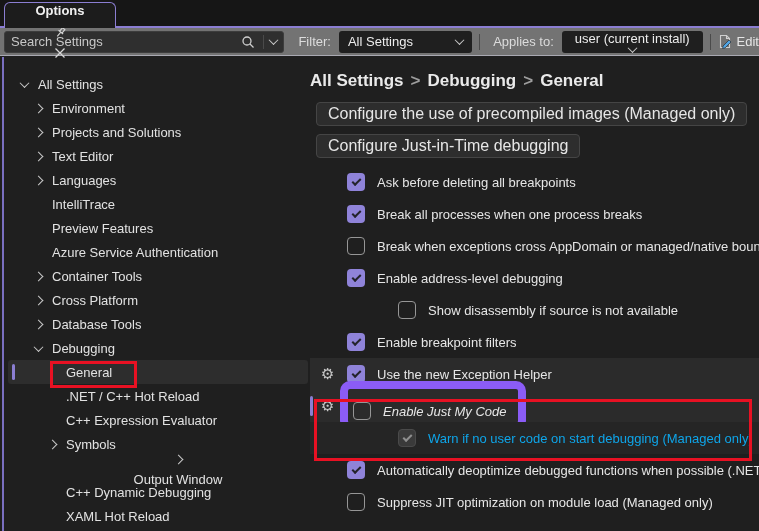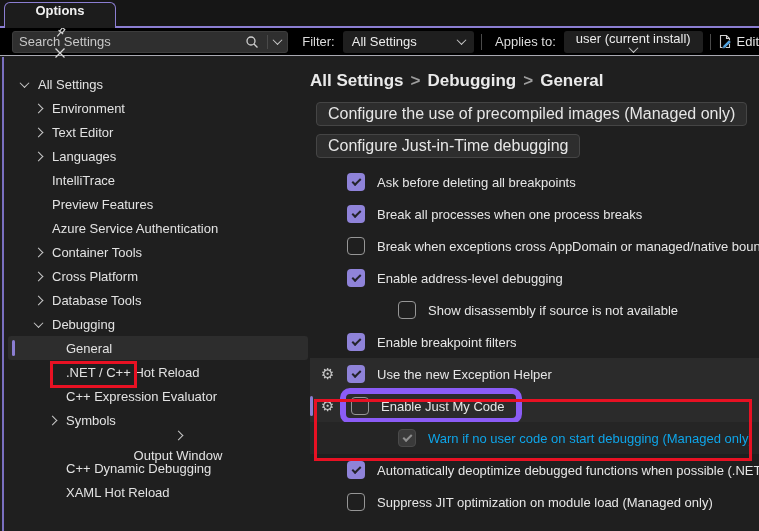--- a/index.html
+++ b/index.html
@@ -19,24 +19,24 @@
     border-radius:6px 6px 0 0;
     display:flex; align-items:center; padding:0 8px; gap:8px;flex-direction:column;
   }
   .tab-title { font-weight:bold; color:#f0f0f0; }
   .tab svg { display:block; }
   .tabstrip-line { position:absolute; left:0; right:0; bottom:0; height:2px; background:#8b7ed2; }
   .tab-bottom-mask { position:absolute; left:5px; top:26px; width:110px; height:2px; background:#1c1c1c; z-index:2; }
 
   
   .toolbar {
-    height:28px; background:#000000;
+    height:28px; background:#737373;
     display:flex; align-items:center;
     border-bottom:1px solid #a9a9b2;
-    padding-left:12px; white-space:nowrap;
+    padding-left:4px; white-space:nowrap;
   }
   .searchbox {
     width:296px; height:22px; background:#2f2f2f; border:1px solid #3d3d3d;
     border-radius:3px; display:flex; align-items:center; padding:0 6px;
   }
   .searchbox .ph { color:#c8c8c8; flex:1; }
   .searchbox svg { display:block; }
   .sb-sep { width:1px; height:14px; background:#4a4a4a; margin:0 6px 0 8px; }
   .tb-label { margin:0 8px 0 14px; color:#dcdcdc; }
   .dropdown {
@@ -110,22 +110,22 @@
   }
   .cb.checked { background:#8f83d9; }
   .cb.unchecked { background:transparent; border:1px solid #969696; }
   .cb.discheck { background:#3a3a3a; border:1px solid #4a4a4a; }
   .cb .mark { width:9px; height:5px; border-left:2px solid #23232b; border-bottom:2px solid #23232b; transform:rotate(-45deg) translate(1px,-1px); }
   .cb.discheck .mark { border-color:#8f8f8f; }
   .set-label { color:#e6e6e6; }
   .set-row.dim .set-label { color:#0ea5e9; }
   .focus-ring {
     display:inline-flex; align-items:center; gap:12px;
-    border:6px solid #8b5cf6; border-radius:10px;
-    padding:3px 11px 3px 5px; margin-left:-7px;
+    border:8px solid #8b5cf6; border-radius:10px;
+    padding:13px 11px 3px 5px; margin-left:-7px;font-style:italic;
   }
 
   
   .red-box { position:absolute; border:3px solid #e81123; z-index:9; pointer-events:none; }
   .red-box.sidebar-box { left:50px; top:361px; width:87px; height:27px; }
   .red-box.main-box { left:314px; top:399px; width:438px; height:62px; }
 </style>
 </head>
 <body>
 
@@ -201,20 +201,26 @@
         <div class="tree-row" style="padding-left: 26px;">
           <span class="chev-slot">
             <span class="chev right"></span>
           </span>
           <span>Environment</span>
         </div>
         <div class="tree-row" style="padding-left: 26px;">
           <span class="chev-slot">
             <span class="chev right"></span>
           </span>
+          <span>Projects and Solutions</span>
+        </div>
+        <div class="tree-row" style="padding-left: 26px;">
+          <span class="chev-slot">
+            <span class="chev right"></span>
+          </span>
           <span>Text Editor</span>
         </div>
         <div class="tree-row" style="padding-left: 26px;">
           <span class="chev-slot">
             <span class="chev right"></span>
           </span>
           <span>Languages</span>
         </div>
         <div class="tree-row" style="padding-left: 26px;">
           <span class="chev-slot"></span>

